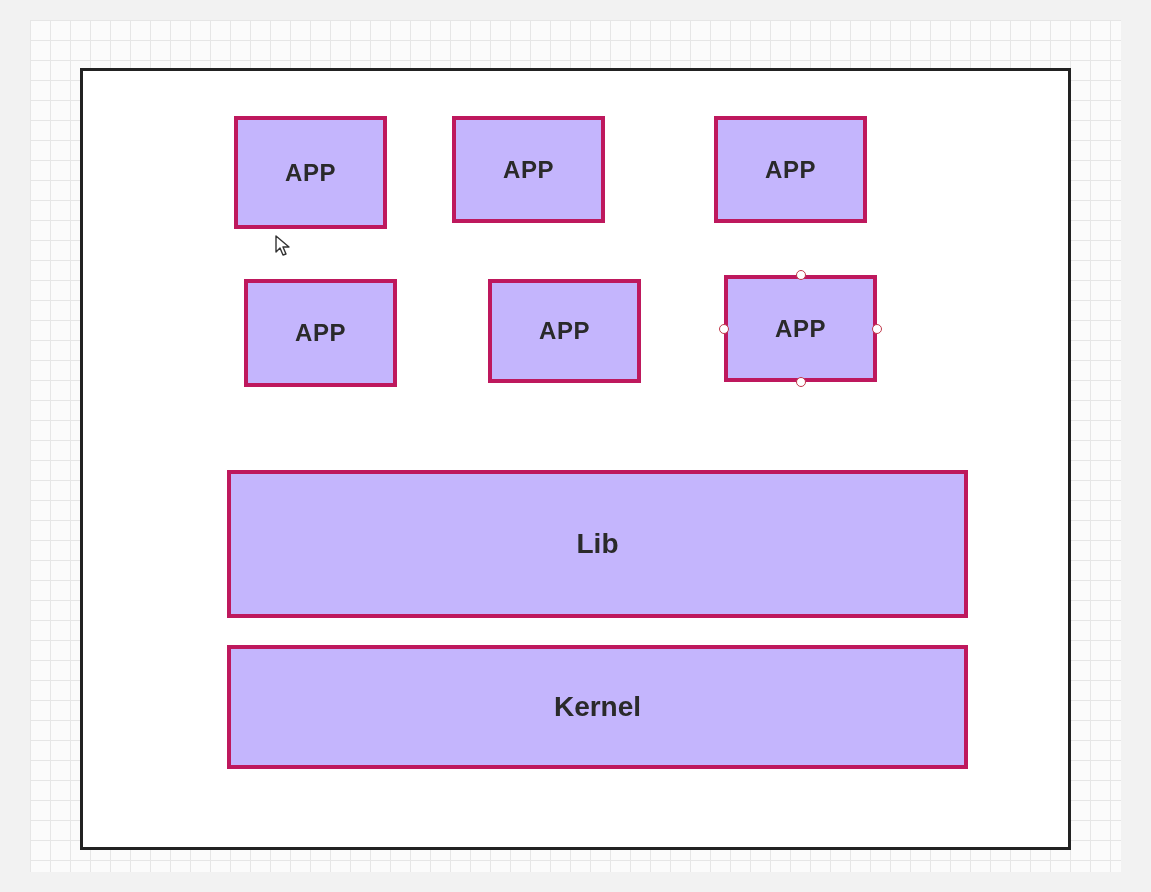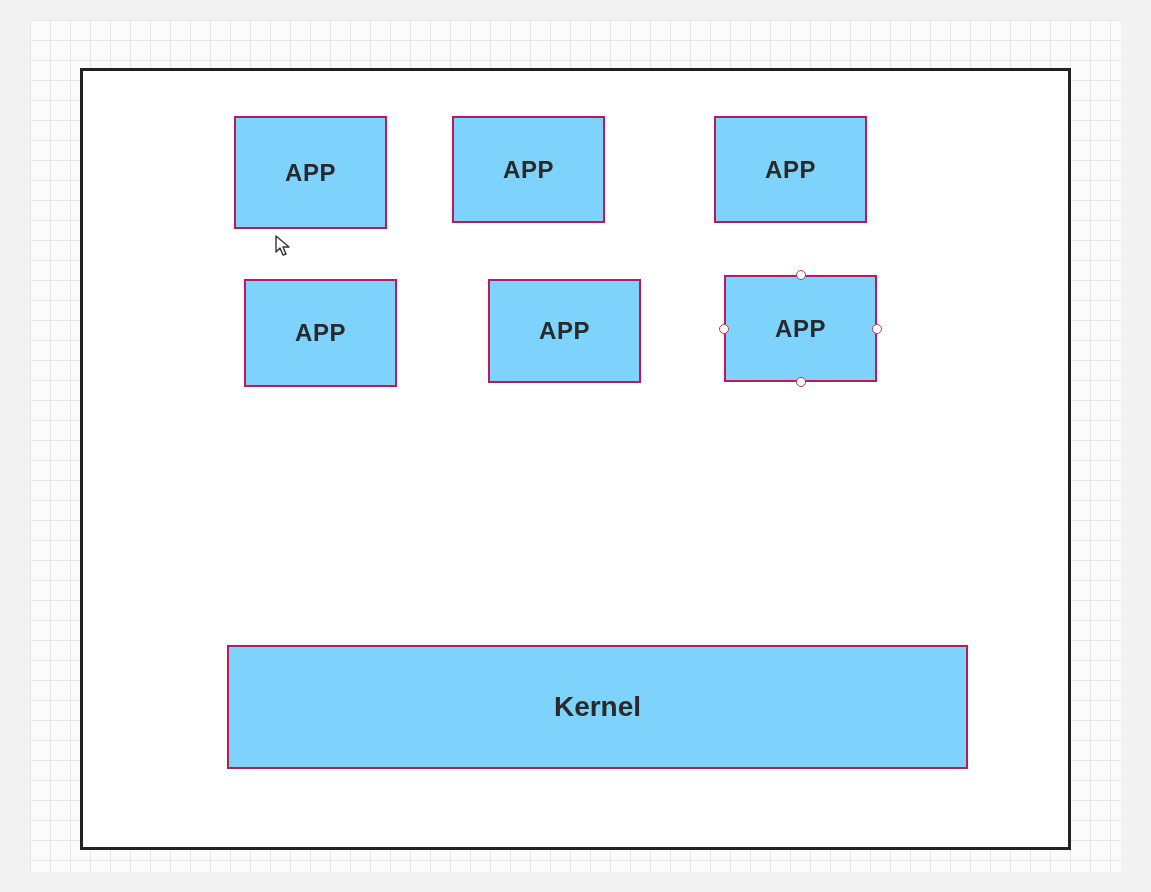--- a/index.html
+++ b/index.html
@@ -29,22 +29,22 @@
       repeating-linear-gradient(to right, #e6e6e6 0 1px, transparent 1px 20px),
       repeating-linear-gradient(to bottom, #e6e6e6 0 1px, transparent 1px 20px),
       #fbfbfb;
   }
   .canvas {
     position: absolute;
     left: 0; top: 0; right: 0; bottom: 0;
   }
   .box {
     position: absolute;
-    background: #7dd3fc;
-    border: 2px solid #be185d;
+    background: #c4b5fd;
+    border: 4px solid #be185d;
     display: flex;
     align-items: center;
     justify-content: center;
   }
   .label {
     font-weight: 700;
     color: #2a2a2a;
     user-select: none;
   }
   .label.app { font-size: 24px; letter-spacing: 0.5px; }
@@ -127,20 +127,23 @@
 
     <div id="app6" class="box" data-interactable="true">
       <span class="label app" data-interactable="false">APP</span>
     </div>
 
     <div class="handle" style="left:800.5px; top:275px;" data-interactable="true"></div>
     <div class="handle" style="left:800.5px; top:382px;" data-interactable="true"></div>
     <div class="handle" style="left:724px;   top:328.5px;" data-interactable="true"></div>
     <div class="handle" style="left:877px;   top:328.5px;" data-interactable="true"></div>
 
+    <div id="lib" class="box" data-interactable="true">
+      <span class="label big" data-interactable="false">Lib</span>
+    </div>
 
     <div id="kernel" class="box" data-interactable="true">
       <span class="label big" data-interactable="false">Kernel</span>
     </div>
 
     <svg class="cursor" viewBox="0 0 16 22" data-interactable="false">
       <path d="M1 1 L1 17 L5 13 L8 20 L11 19 L8 12 L14 12 Z" fill="#ffffff" stroke="#333" stroke-width="1.4" stroke-linejoin="round"></path>
     </svg>
 
   </div>

